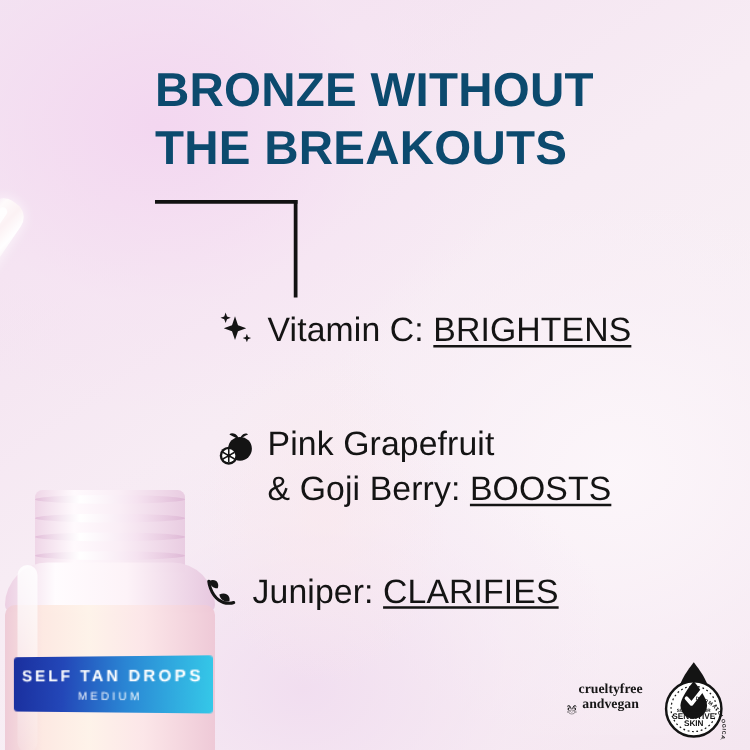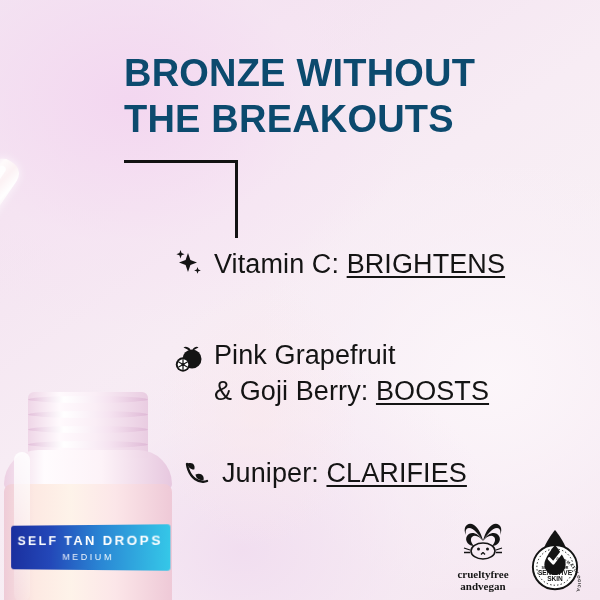--- a/index.html
+++ b/index.html
@@ -138,21 +138,21 @@
     white-space: pre-line;
   }
   .benefit .emph {
     text-decoration: underline;
     text-underline-offset: 3px;
     text-decoration-thickness: 2px;
   }
 
   #benefit-vitamin-c { left: 172px; top: 246px; }
   #benefit-grapefruit { left: 172px; top: 337px; }
-  #benefit-juniper   { left: 180px; top: 455px; }
+  #benefit-juniper   { left: 160px; top: 455px; align-items: center; }
 
   #benefit-grapefruit .bullet-icon { margin-top: 4px; }
 
   
   .dropper {
     position: absolute;
     left: -42px;
     top: 150px;
     width: 150px;
     height: 200px;
@@ -299,22 +299,20 @@
   .badges {
     position: absolute;
     right: 14px;
     bottom: 8px;
     display: flex;
     align-items: flex-end;
     gap: 10px;
   }
   .badge-cf {
     display: flex;
-    flex-direction: column;
-    align-items: center;
     width: 62px;
   }
   .badge-cf .cf-text {
     font-family: "Liberation Serif", serif;
     font-size: 11px;
     line-height: 12px;
     color: #161616;
     text-align: center;
     font-weight: 700;
     white-space: pre-line;

